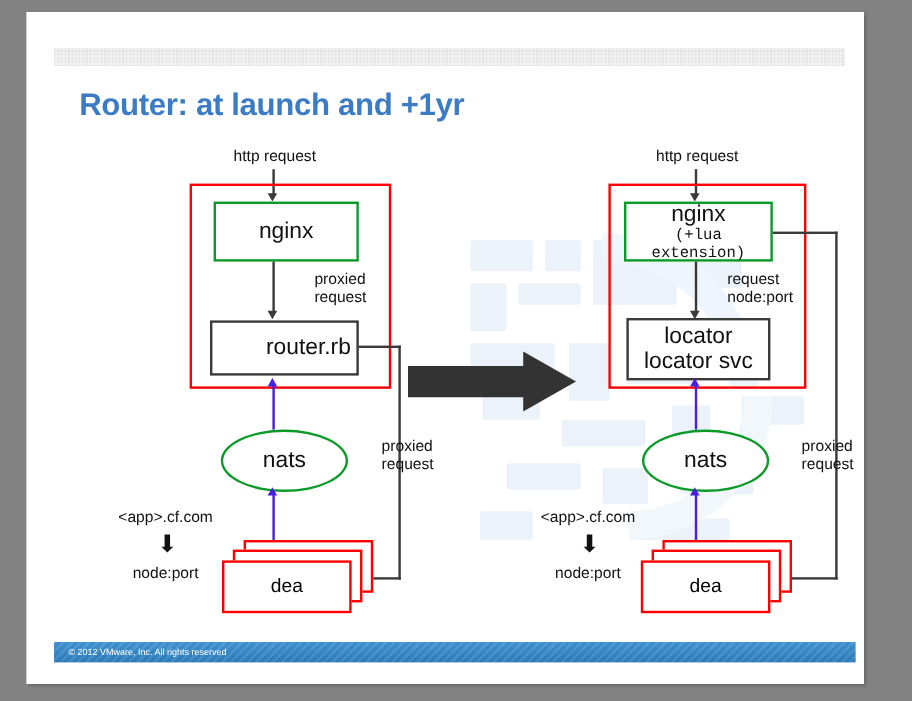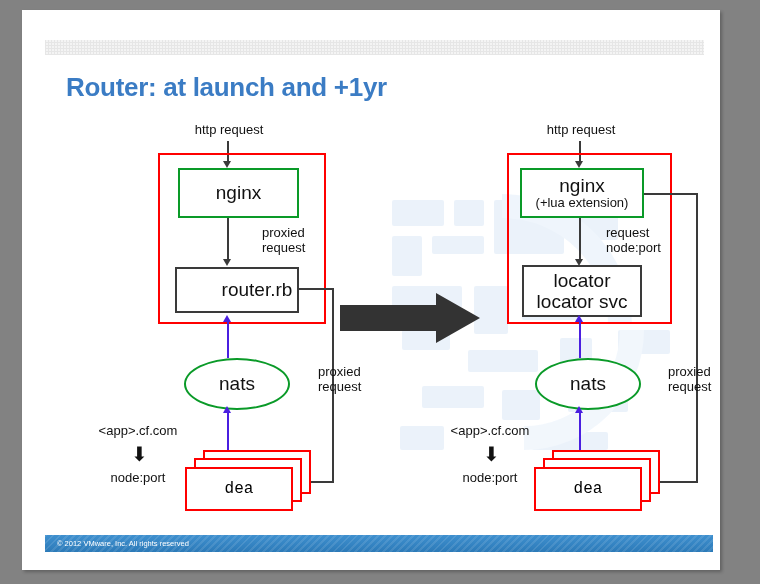--- a/index.html
+++ b/index.html
@@ -100,21 +100,21 @@
     box-sizing: border-box;
     display: flex;
     flex-direction: column;
     align-items: center;
     justify-content: center;
     background: #ffffff;
     text-align: center;
     line-height: 1.12;
   }
   .node .l1 { font-size: 19px; color: #111; }
-  .node .l2 { font-size: 13px; color: #111; }
+  .node .l2 { font-size: 13px; color: #111; font-family: Liberation Mono, monospace; }
   .box-green { border: 2.5px solid #0a9a28; }
   .box-dark  { border: 2.5px solid #3a3a3a; }
   .ellipse-green {
     border: 2.5px solid #0a9a28;
     border-radius: 50%;
   }
   .region {
     position: absolute;
     box-sizing: border-box;
     border: 2.5px solid #ff0000;
@@ -145,21 +145,21 @@
     border-right: 4.5px solid transparent;
     border-bottom: 7px solid #4a1fe0;
   }
   .arrowhead-dark-left {
     position: absolute;
     width: 0; height: 0;
     border-top: 4.5px solid transparent;
     border-bottom: 4.5px solid transparent;
     border-right: 7px solid #3a3a3a;
   }
-  .dea-stack { position: absolute; font-family: Liberation Mono, monospace; }
+  .dea-stack { position: absolute; }
   .dea-stack .sheet {
     position: absolute;
     box-sizing: border-box;
     border: 2.5px solid #ff0000;
     background: #ffffff;
   }
   .big-arrow { position: absolute; }
   .down-glyph {
     position: absolute;
     font-size: 20px;

